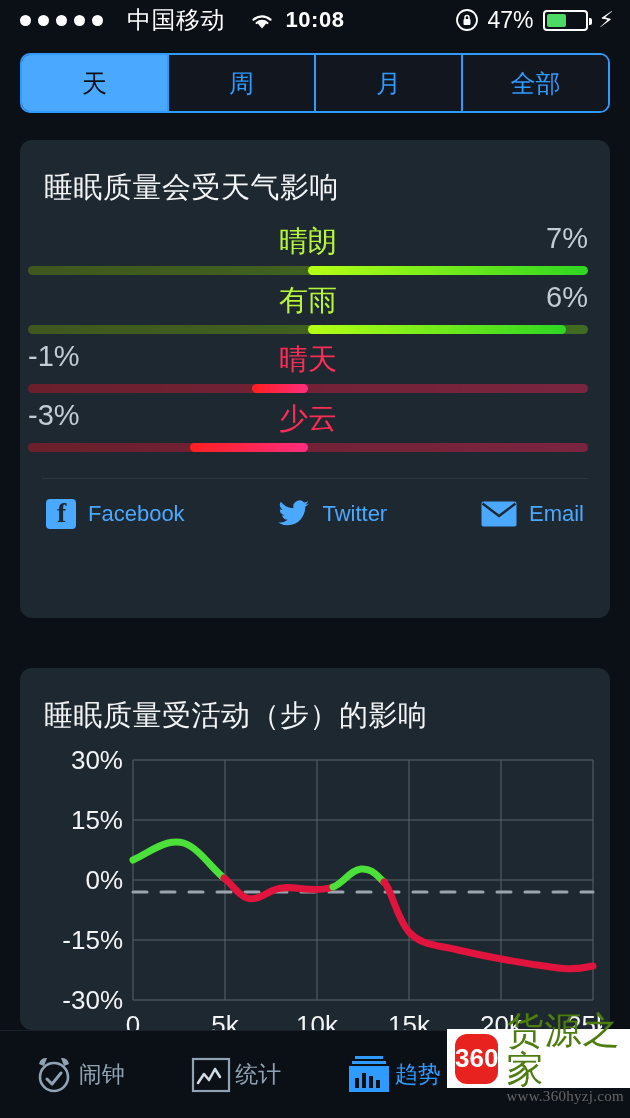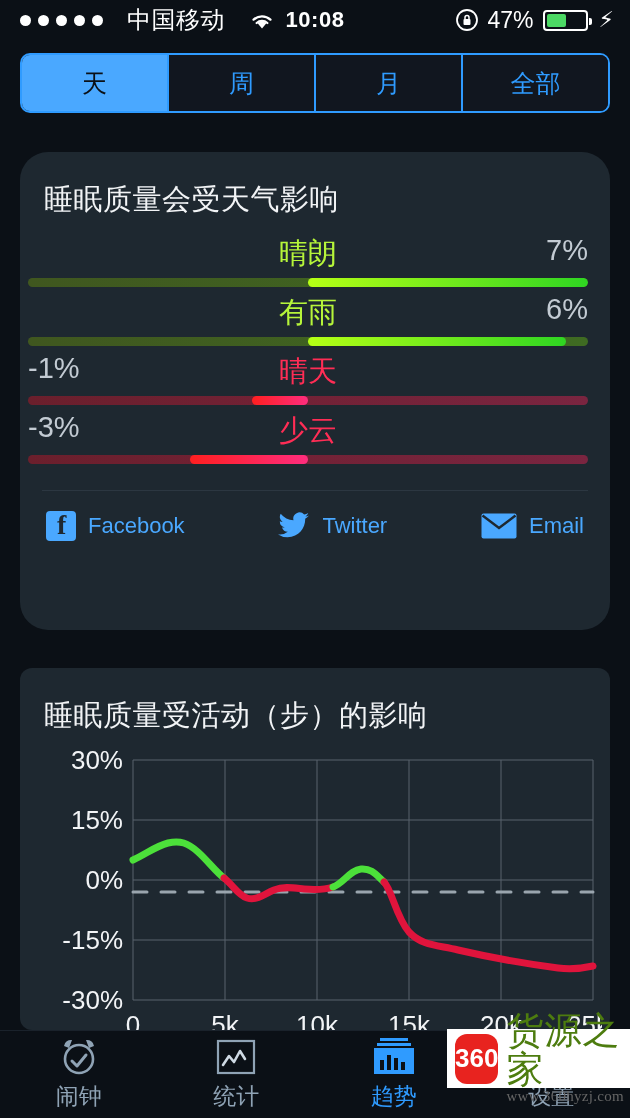--- a/index.html
+++ b/index.html
@@ -44,21 +44,21 @@
     background: #11161f;
   }
   .seg-item:last-child { border-right: none; }
   .seg-item.active { background: #4aa8ff; color: #0b1016; }
 
   
   .card {
     position: absolute; left: 20px; width: 590px;
     background: #1e2830; border-radius: 12px;
   }
-  #card-weather { top: 152px; height: 478px; border-radius: 28px; }
+  #card-weather { top: 140px; height: 478px; }
   #card-steps { top: 668px; height: 362px; }
 
   .card-title {
     color: #f2f4f6; font-size: 29px; padding: 28px 0 0 24px; letter-spacing: .5px;
   }
 
   
   .bars { padding: 14px 22px 0 8px; }
   .bar-row { margin-bottom: 6px; }
   .bar-head { position: relative; height: 44px; }
@@ -96,21 +96,21 @@
   .chart-wrap { position: relative; margin-top: 6px; padding-left: 8px; }
   .chart-svg { display: block; }
   .ytick { fill: #f2f4f6; font-size: 26px; font-family: "Liberation Sans", sans-serif; }
   .xtick { fill: #f2f4f6; font-size: 26px; font-family: "Liberation Sans", sans-serif; }
 
   
   .tabbar {
     position: absolute; bottom: 0; left: 0; width: 630px; height: 88px;
     background: #0b1016; display: flex; border-top: 1px solid #1a222b;
   }
-  .tab { flex: 1; display: flex; flex-direction: column; align-items: center; justify-content: center; gap: 4px; }
+  .tab { flex: 1; display: flex; flex-direction: row; align-items: center; justify-content: center; gap: 4px; }
   .tab-label { font-size: 23px; color: #8fa3b5; }
   .tab.active .tab-label { color: #2f9bff; }
   .tab-ico { height: 40px; display: flex; align-items: center; justify-content: center; }
 
   
   .watermark {
     position: absolute; right: 0; bottom: 30px; width: 183px; height: 59px;
     background: #fff; display: flex; align-items: center; gap: 8px; padding: 6px 4px 6px 8px;
   }
   .wm-logo {

